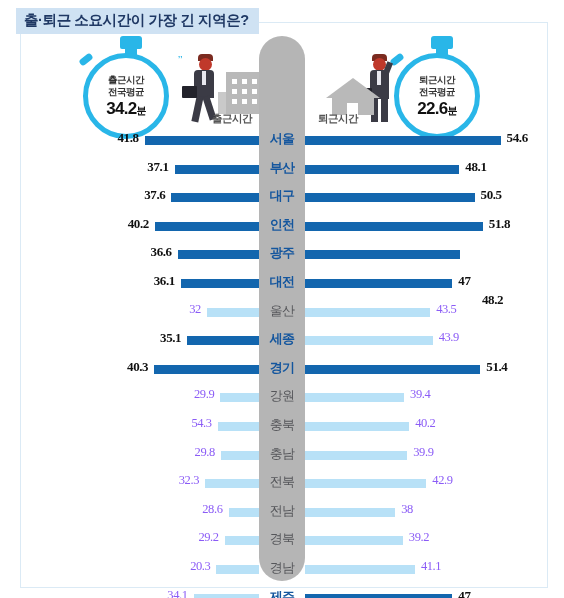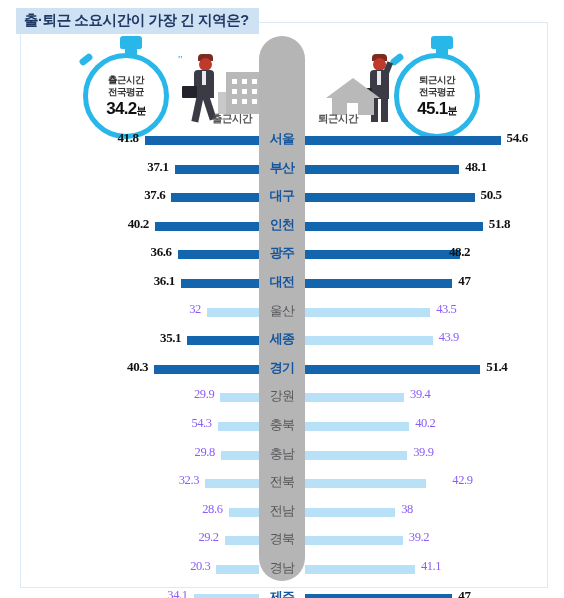--- a/index.html
+++ b/index.html
@@ -226,21 +226,21 @@
       </div>
     </div>
 
     <div class="stopwatch" id="stopwatch-right">
       <div class="sw-ear"></div>
       <div class="sw-top"></div>
       <div class="sw-neck"></div>
       <div class="sw-dial">
         <div class="sw-l1">퇴근시간</div>
         <div class="sw-l2">전국평균</div>
-        <div class="sw-val"><span>45.1</span><span class="unit">분</span></div>
+        <div class="sw-val"><span>22.6</span><span class="unit">분</span></div>
       </div>
     </div>
 
     <div class="person" id="person-morning">
       <div class="zzz" style="left:2px; top:2px; font-size:8px;">,,</div>
       <div class="p-hair" style="left:22px; top:6px; width:15px; height:7px;"></div>
       <div class="p-head" style="left:23px; top:10px; width:13px; height:13px;"></div>
       <div class="p-body" style="left:18px; top:22px; width:20px; height:28px; border-radius:4px 4px 0 0;"></div>
       <div class="p-tie" style="left:26px; top:23px; width:4px; height:14px;"></div>
       <div class="p-leg" style="left:18px; top:48px; width:7px; height:26px; transform:rotate(12deg);"></div>
@@ -316,21 +316,21 @@
         <div class="bar bar-left" style="width: 104.17px; background: rgb(19, 102, 174);"></div>
         <div class="val val-left hi" style="right: 415.17px;">40.2</div>
         <div class="bar bar-right" style="width: 177.83px; background: rgb(19, 102, 174);"></div>
         <div class="val val-right hi" style="left: 488.83px;">51.8</div>
         <div class="region hi">인천</div>
       </div>
       <div class="row">
         <div class="bar bar-left" style="width: 81.31px; background: rgb(19, 102, 174);"></div>
         <div class="val val-left hi" style="right: 392.31px;">36.6</div>
         <div class="bar bar-right" style="width: 154.97px; background: rgb(19, 102, 174);"></div>
-        <div class="val val-right hi" style="left: 449px;">48.2</div>
+        <div class="val val-right hi" style="left: 482px; margin-top: 48px;">48.2</div>
         <div class="region hi">광주</div>
       </div>
       <div class="row">
         <div class="bar bar-left" style="width: 78.135px; background: rgb(19, 102, 174);"></div>
         <div class="val val-left hi" style="right: 389.135px;">36.1</div>
         <div class="bar bar-right" style="width: 147.35px; background: rgb(19, 102, 174);"></div>
         <div class="val val-right hi" style="left: 458.35px;">47</div>
         <div class="region hi">대전</div>
       </div>
       <div class="row">
@@ -372,21 +372,21 @@
         <div class="bar bar-left" style="width: 38.13px; background: rgb(184, 225, 247);"></div>
         <div class="val val-left lo" style="right: 349.13px;">29.8</div>
         <div class="bar bar-right" style="width: 102.265px; background: rgb(184, 225, 247);"></div>
         <div class="val val-right lo" style="left: 413.265px;">39.9</div>
         <div class="region lo">충남</div>
       </div>
       <div class="row">
         <div class="bar bar-left" style="width: 54.005px; background: rgb(184, 225, 247);"></div>
         <div class="val val-left lo" style="right: 365.005px;">32.3</div>
         <div class="bar bar-right" style="width: 121.315px; background: rgb(184, 225, 247);"></div>
-        <div class="val val-right lo" style="left: 432.315px; margin-left: 20px;">42.9</div>
+        <div class="val val-right lo" style="left: 432.315px;">42.9</div>
         <div class="region lo">전북</div>
       </div>
       <div class="row">
         <div class="bar bar-left" style="width: 30.51px; background: rgb(184, 225, 247);"></div>
         <div class="val val-left lo" style="right: 341.51px;">28.6</div>
         <div class="bar bar-right" style="width: 90.2px; background: rgb(184, 225, 247);"></div>
         <div class="val val-right lo" style="left: 401.2px;">38</div>
         <div class="region lo">전남</div>
       </div>
       <div class="row">

